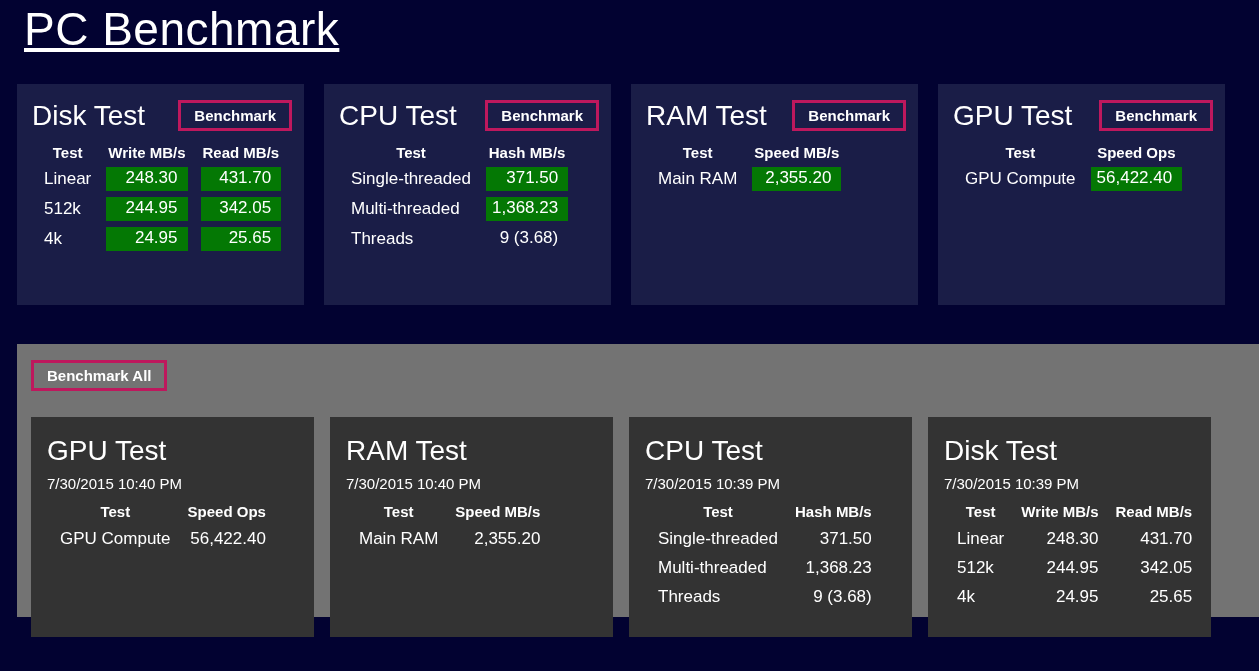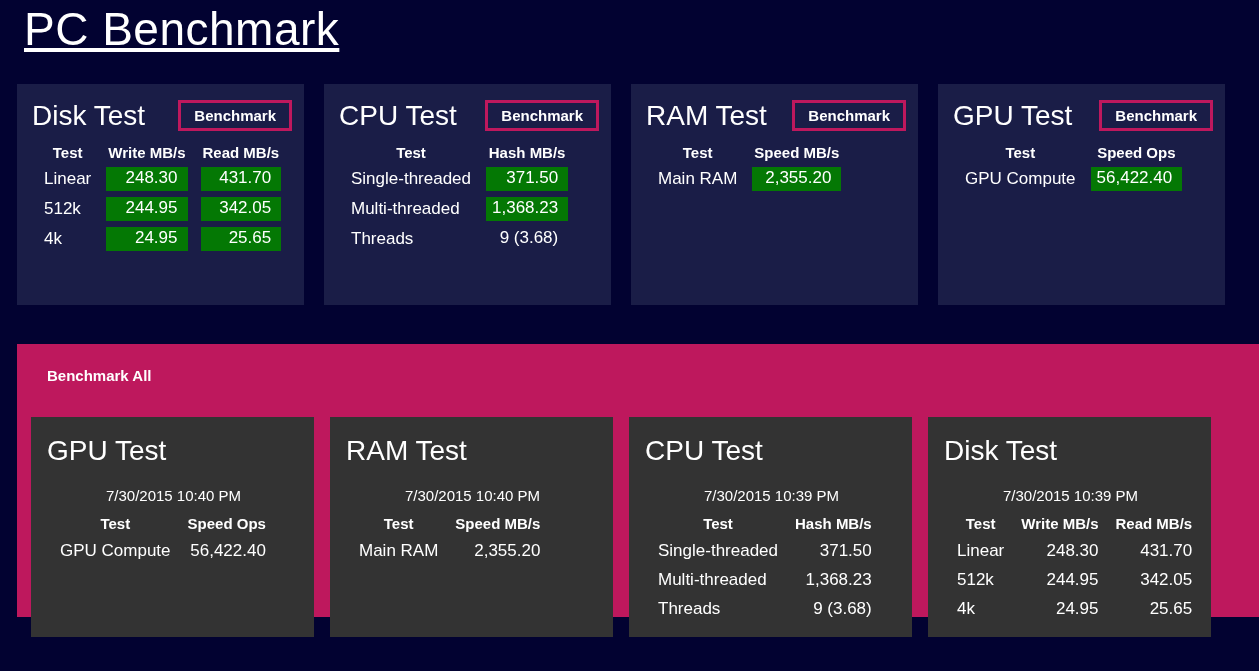--- a/index.html
+++ b/index.html
@@ -48,31 +48,31 @@
     padding: 0 2px; text-align: center; white-space: nowrap;
   }
   .result-table td { font-size: 17px; white-space: nowrap; }
   .result-table td.label { text-align: left; padding: 0 2px; }
   .result-table td.val { text-align: right; padding: 1px 10px 3px 6px; min-width: 62px; }
   .result-table td.hl { background: #047804; }
   
   .history-section {
     position: absolute; left: 17px; top: 344px;
     width: 1242px; height: 273px;
-    background: #be185d;
+    background: #737373;
     padding: 14px 0 0 14px;
   }
   .cards-row { display: flex; gap: 16px; margin-top: 26px; }
   .card {
     width: 283px; height: 220px;
     background: #333333;
     padding: 12px 14px;
   }
   .card-title { font-size: 28px; font-weight: 300; margin: 6px 0 0 2px; white-space: nowrap; }
-  .card-timestamp { font-size: 15px; margin: 20px 0 0 2px; text-align: center; }
+  .card-timestamp { font-size: 15px; margin: 8px 0 0 2px; }
   table.plain { border-collapse: separate; border-spacing: 13px 9px; margin-top: 2px; }
   .plain th { font-size: 15px; font-weight: bold; padding: 0 2px; white-space: nowrap; }
   .plain th.col-label { text-align: center; }
   .plain th.vh { text-align: right; }
   .plain td { font-size: 17px; white-space: nowrap; }
   .plain td.label { text-align: left; padding: 0 2px; }
   .plain td.val { text-align: right; padding: 0 2px; }
 </style>
 </head>
 <body>

